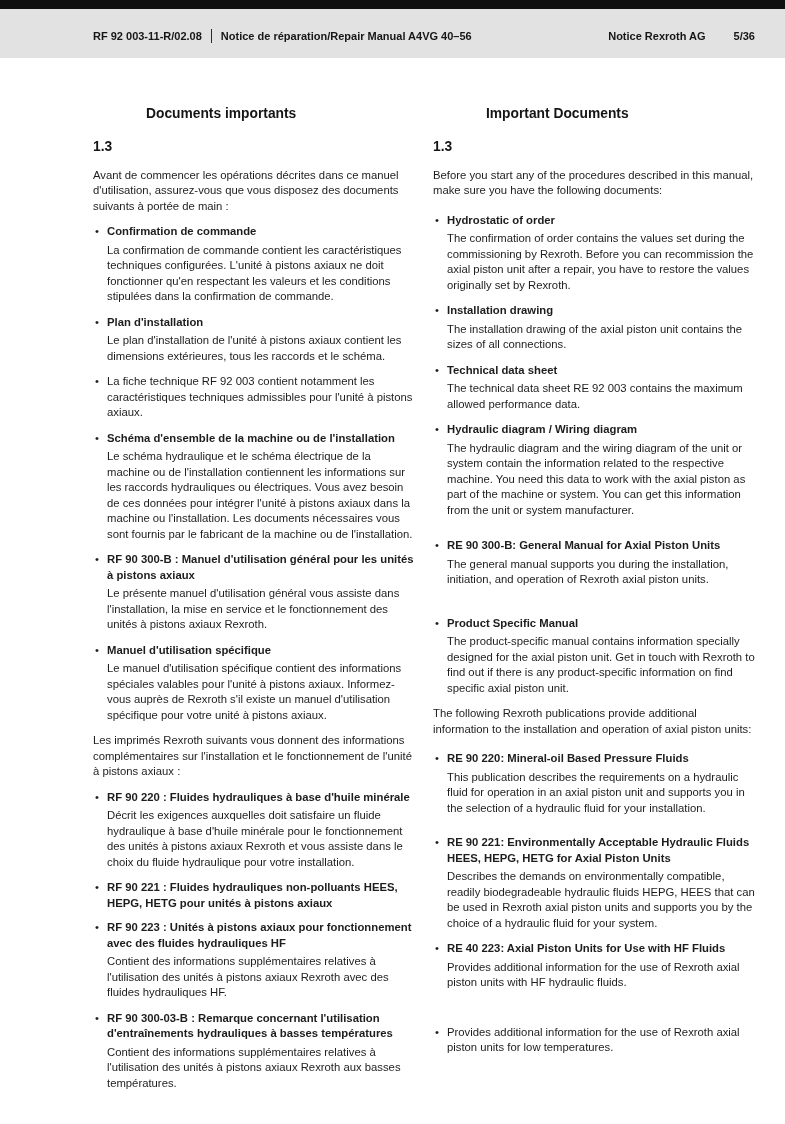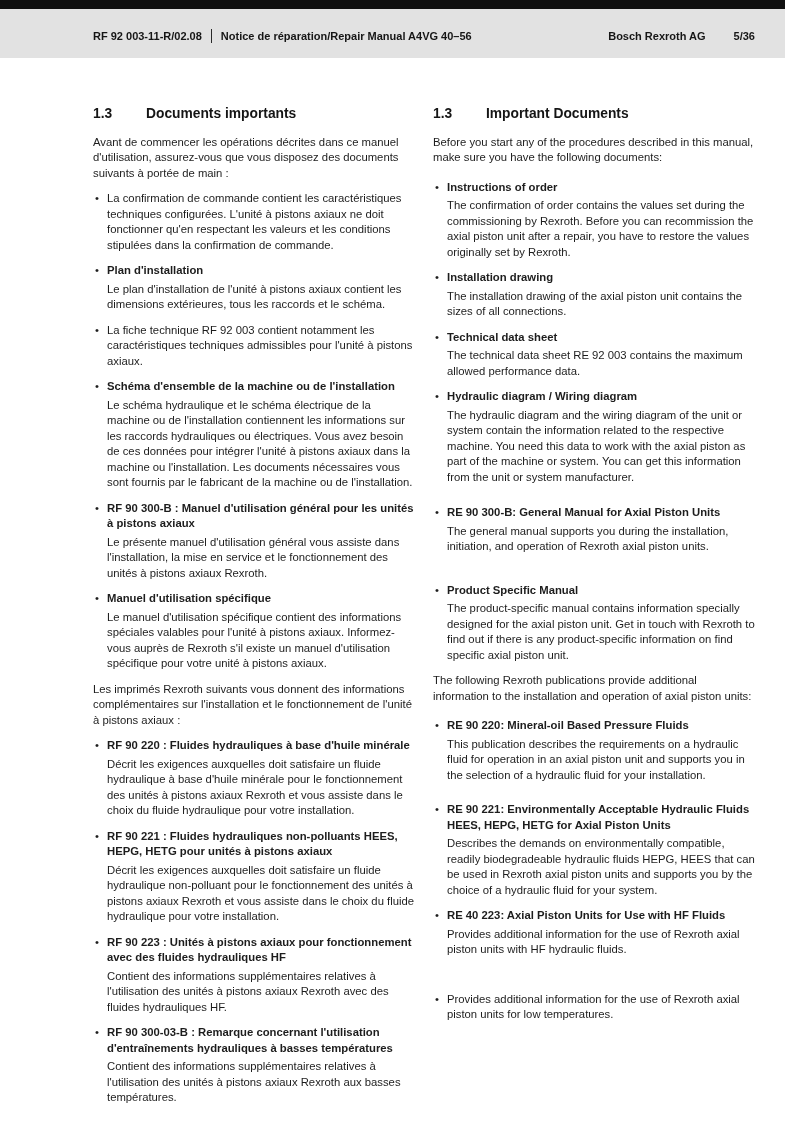--- a/index.html
+++ b/index.html
@@ -42,56 +42,57 @@
     font-size: 11.3px;
     line-height: 15.5px;
   }
   .sec-head {
     display: flex;
     font-size: 13.8px;
     font-weight: bold;
     margin: 0 0 13px 0;
     color: #151515;
   }
-  .sec-num { width: 53px; flex: 0 0 53px; }
+  .sec-num { width: 53px; flex: 0 0 53px; margin-top: 33px; }
   .para { margin: 0 0 10px 0; }
   .bullet { display: flex; margin: 0 0 6px 0; }
   .dot { flex: 0 0 14px; width: 14px; padding-left: 2px; box-sizing: border-box; }
   .bullet-body { flex: 1; }
   .bullet-title { font-weight: bold; margin: 0 0 3px 0; }
   .bullet-text { margin: 0 0 4px 0; }
 </style>
 </head>
 <body>
 
 <div class="page">
   <div class="topbar"></div>
   <header class="header">
     <div class="header-left">
       <span>RF 92 003-11-R/02.08</span>
       <span class="vsep"></span>
       <span>Notice de réparation/Repair Manual A4VG 40–56</span>
     </div>
     <div class="header-right">
-      <span>Bosch Rexroth AG</span>
+      <span>Notice Rexroth AG</span>
       <span>5/36</span>
     </div>
   </header>
 
   <main class="content">
     <section class="col">
       <h2 class="sec-head">
         <span class="sec-num">1.3</span>
         <span>Documents importants</span>
       </h2>
       <div class="blocks">
           <p class="para">Avant de commencer les opérations décrites dans ce manuel d'utilisation, assurez-vous que vous disposez des documents suivants à portée de main :</p>
           <div class="bullet">
             <span class="dot">•</span>
             <div class="bullet-body">
+              <div class="bullet-title">Confirmation de commande</div>
               <p class="bullet-text">La confirmation de commande contient les caractéristiques techniques configurées. L'unité à pistons axiaux ne doit fonctionner qu'en respectant les valeurs et les conditions stipulées dans la confirmation de commande.</p>
             </div>
           </div>
           <div class="bullet">
             <span class="dot">•</span>
             <div class="bullet-body">
               <div class="bullet-title">Plan d'installation</div>
               <p class="bullet-text">Le plan d'installation de l'unité à pistons axiaux contient les dimensions extérieures, tous les raccords et le schéma.</p>
             </div>
           </div>
@@ -127,21 +128,20 @@
             <span class="dot">•</span>
             <div class="bullet-body">
               <div class="bullet-title">RF 90 220 : Fluides hydrauliques à base d'huile minérale</div>
               <p class="bullet-text">Décrit les exigences auxquelles doit satisfaire un fluide hydraulique à base d'huile minérale pour le fonctionnement des unités à pistons axiaux Rexroth et vous assiste dans le choix du fluide hydraulique pour votre installation.</p>
             </div>
           </div>
           <div class="bullet">
             <span class="dot">•</span>
             <div class="bullet-body">
               <div class="bullet-title">RF 90 221 : Fluides hydrauliques non-polluants HEES, HEPG, HETG pour unités à pistons axiaux</div>
-              <p class="bullet-text">Décrit les exigences auxquelles doit satisfaire un fluide hydraulique non-polluant pour le fonctionnement des unités à pistons axiaux Rexroth et vous assiste dans le choix du fluide hydraulique pour votre installation.</p>
             </div>
           </div>
           <div class="bullet">
             <span class="dot">•</span>
             <div class="bullet-body">
               <div class="bullet-title">RF 90 223 : Unités à pistons axiaux pour fonctionnement avec des fluides hydrauliques HF</div>
               <p class="bullet-text">Contient des informations supplémentaires relatives à l'utilisation des unités à pistons axiaux Rexroth avec des fluides hydrauliques HF.</p>
             </div>
           </div>
           <div class="bullet">
@@ -157,21 +157,21 @@
     <section class="col">
       <h2 class="sec-head">
         <span class="sec-num">1.3</span>
         <span>Important Documents</span>
       </h2>
       <div class="blocks">
           <p class="para">Before you start any of the procedures described in this manual, make sure you have the following documents:</p>
           <div class="bullet" style="margin-top: 14px;">
             <span class="dot">•</span>
             <div class="bullet-body">
-              <div class="bullet-title">Instructions of order</div>
+              <div class="bullet-title">Hydrostatic of order</div>
               <p class="bullet-text">The confirmation of order contains the values set during the commissioning by Rexroth. Before you can recommission the axial piston unit after a repair, you have to restore the values originally set by Rexroth.</p>
             </div>
           </div>
           <div class="bullet">
             <span class="dot">•</span>
             <div class="bullet-body">
               <div class="bullet-title">Installation drawing</div>
               <p class="bullet-text">The installation drawing of the axial piston unit contains the sizes of all connections.</p>
             </div>
           </div>

